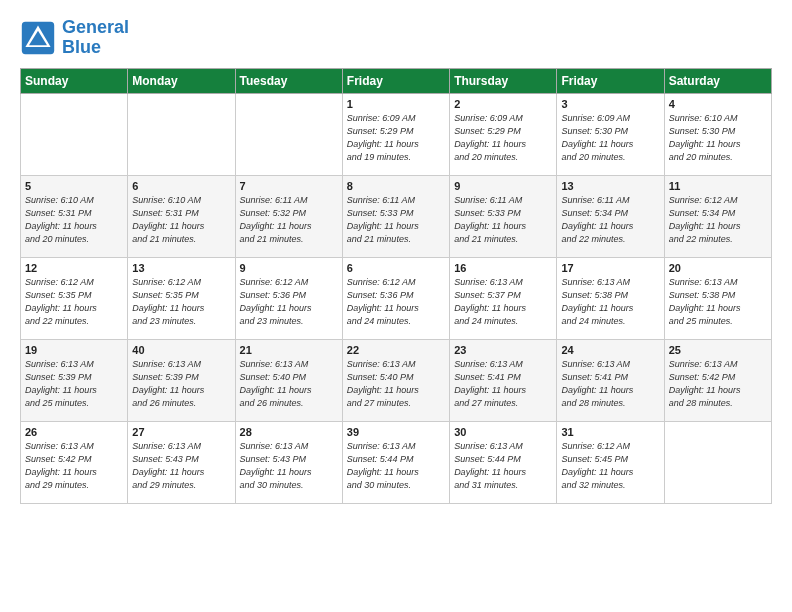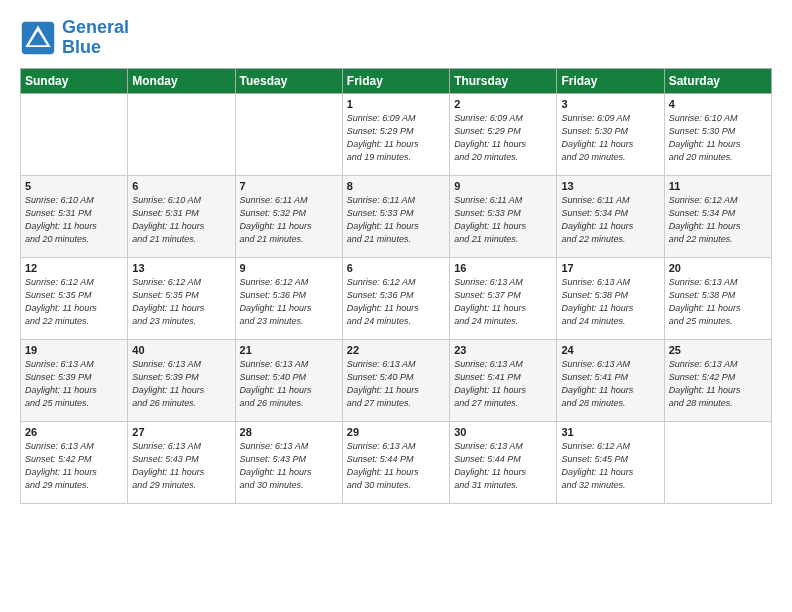--- a/index.html
+++ b/index.html
@@ -243,21 +243,21 @@
           </td>
           <td>
             <span class="day-num">27</span>
             <div class="day-info">Sunrise: 6:13 AM<br>Sunset: 5:43 PM<br>Daylight: 11 hours<br>and 29 minutes.</div>
           </td>
           <td>
             <span class="day-num">28</span>
             <div class="day-info">Sunrise: 6:13 AM<br>Sunset: 5:43 PM<br>Daylight: 11 hours<br>and 30 minutes.</div>
           </td>
           <td>
-            <span class="day-num">29</span>
+            <span class="day-num">39</span>
             <div class="day-info">Sunrise: 6:13 AM<br>Sunset: 5:44 PM<br>Daylight: 11 hours<br>and 30 minutes.</div>
           </td>
           <td>
             <span class="day-num">30</span>
             <div class="day-info">Sunrise: 6:13 AM<br>Sunset: 5:44 PM<br>Daylight: 11 hours<br>and 31 minutes.</div>
           </td>
           <td>
             <span class="day-num">31</span>
             <div class="day-info">Sunrise: 6:12 AM<br>Sunset: 5:45 PM<br>Daylight: 11 hours<br>and 32 minutes.</div>
           </td>

